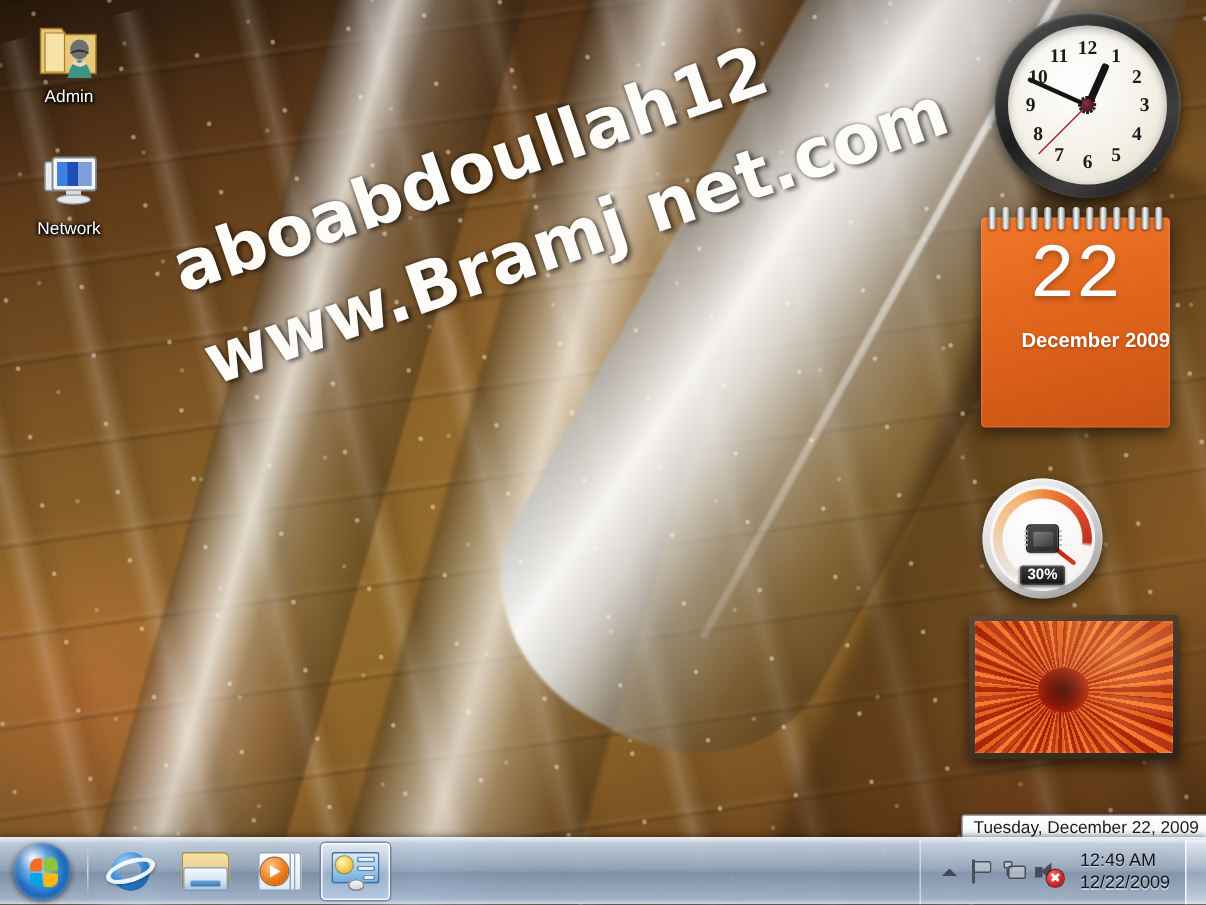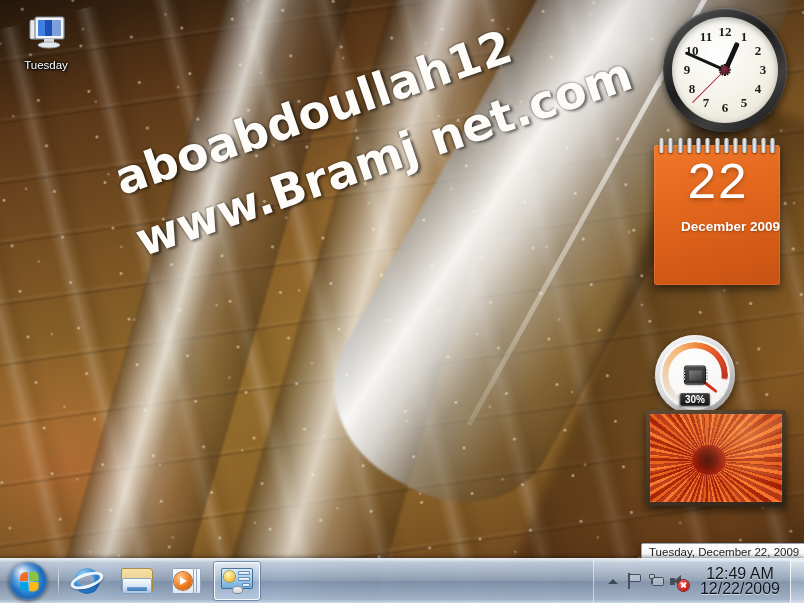--- a/index.html
+++ b/index.html
@@ -359,21 +359,21 @@
     font-size: 10px;
     font-weight: 700;
     padding: 1px 5px;
     border-radius: 2px;
     box-shadow: 0 1px 2px rgba(0,0,0,0.5), inset 0 0 0 1px rgba(255,255,255,0.18);
     white-space: nowrap;
   }
   #gauge-mem { width: 58px; height: 58px; right: 0; top: 0; }
   #gauge-mem .gauge-label { bottom: 11px; font-size: 9px; padding: 0px 4px; }
   #gauge-mem .gauge-chip { width: 15px; height: 13px; }
-  #gauge-cpu { width: 80px; height: 80px; left: 0; top: 32px; }
+  #gauge-cpu { width: 80px; height: 80px; left: 0; top: 16px; }
   #gauge-cpu .gauge-label { bottom: 9px; }
 
   
   #gadget-slideshow {
     position: absolute;
     left: 646px; top: 410px;
     width: 140px; height: 96px;
     padding: 4px;
     border-radius: 2px;
     background: linear-gradient(160deg, #5d4a35, #2e2418);
@@ -632,22 +632,21 @@
   .vol-icon .mute::before, .vol-icon .mute::after {
     content:""; position:absolute; left:50%; top:50%;
     width: 7px; height: 1.6px; margin:-0.8px 0 0 -3.5px;
     background:#fff; border-radius:1px;
   }
   .vol-icon .mute::before { transform: rotate(45deg); }
   .vol-icon .mute::after  { transform: rotate(-45deg); }
 
   #tray-clock {
     padding: 0 8px 0 10px;
-    text-align: center;
-    font-size: 16px;
+    font-size: 12px;
     color: #10151c;
     line-height: 15px;
     cursor: pointer;
     text-shadow: 0 1px 0 rgba(255,255,255,0.55);
   }
   #show-desktop {
     width: 14px; height: 43px;
     margin-left: 2px;
     background: linear-gradient(180deg, rgba(255,255,255,0.45), rgba(190,210,232,0.30) 50%, rgba(235,243,250,0.45));
     border-left: 1px solid rgba(255,255,255,0.85);
@@ -685,34 +684,47 @@
     <div id="wall-vignette"></div>
   </div>
 
   <div id="watermark">
     <span class="wm1">aboabdoullah12</span>
     <span class="wm2">www.Bramj net.com</span>
   </div>
 
   <div id="desktop-icons">
 
+    <div class="desk-icon">
+      <div class="glyph">
+        <svg width="48" height="48" viewBox="0 0 48 48">
+          <path d="M5 11 h14 l3 4 h20 v26 H5 Z" fill="#e8c87a" stroke="#9a7024" stroke-width="1"></path>
+          <path d="M8 14 h13 v26 H8 Z" fill="#f7e2a8" stroke="#a87f2e" stroke-width="0.8"></path>
+          <ellipse cx="31" cy="25" rx="6.2" ry="6.6" fill="#6f6f70"></ellipse>
+          <path d="M25 27 q6-4 12 0 v1 q-6-3 -12 0 Z" fill="#2f2f30"></path>
+          <path d="M23 44 q2-11 8-12 q6 1 8 12 Z" fill="#3e9287"></path>
+          <path d="M28 32 q3 4 6 0 l2 2 q-4 5 -10 0 Z" fill="#e8d9c4"></path>
+        </svg>
+      </div>
+      <span class="lbl">Admin</span>
+    </div>
 
     <div class="desk-icon">
       <div class="glyph">
         <svg width="48" height="48" viewBox="0 0 48 48">
           <rect x="8" y="12" width="8" height="19" rx="1.5" fill="#e9ecef" stroke="#8a929b" stroke-width="1"></rect>
           <rect x="13" y="9" width="29" height="22" rx="2" fill="#f4f6f8" stroke="#7d858f" stroke-width="1.2"></rect>
           <rect x="16" y="12" width="23" height="16" fill="#1c50b4"></rect>
           <rect x="16" y="12" width="7" height="16" fill="#3f7fe0"></rect>
           <rect x="30" y="12" width="9" height="16" fill="#cfe0f8" opacity=".55"></rect>
           <rect x="22" y="31" width="10" height="4" fill="#d6dbe1"></rect>
           <ellipse cx="27" cy="37" rx="11" ry="3" fill="#e5e9ee" stroke="#98a0a9" stroke-width="0.9"></ellipse>
         </svg>
       </div>
-      <span class="lbl">Tuesday</span>
+      <span class="lbl">Network</span>
     </div>
 
 
 
   </div>
 
   <div id="gadget-clock">
     <div class="clock-bezel"></div>
     <div class="clock-face">
       <div id="clock-ticks">

